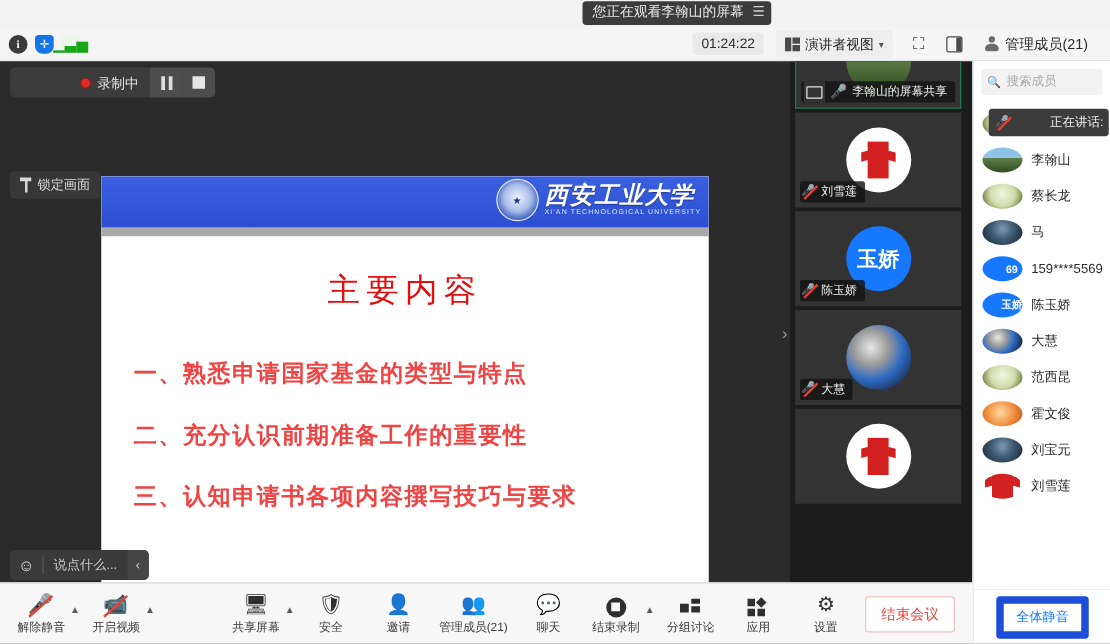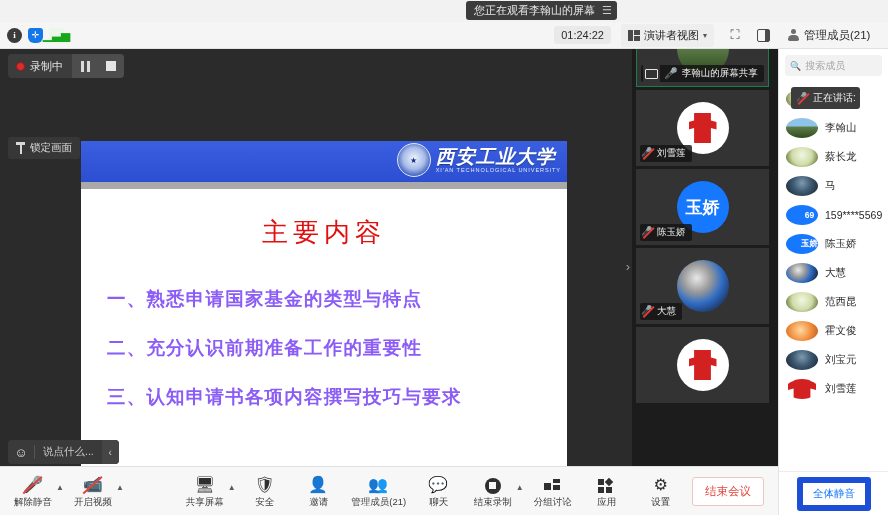--- a/index.html
+++ b/index.html
@@ -77,21 +77,21 @@
         background:#6c6c6c; border-radius: 5px 5px 2px 2px; }
 
   
   .stage {
     position: absolute; left: 0; top: 49px; width: 632px; height: 417px;
     background: #2b2b2b; overflow: hidden;
   }
   .rec-bar {
     position: absolute; left: 8px; top: 5px; height: 24px;
     background: #3c3c3c; border-radius: 4px;
-    display: flex; align-items: center; overflow: hidden;
+    display: flex; align-items: center; overflow: hidden; padding-left: 48px;
   }
   .rec-bar .rdot { width: 9px; height: 9px; border-radius: 50%;
         background: #e02b2b; border: 1.5px solid #8c1f1f; margin: 0 5px 0 8px; }
   .rec-bar .rtext { color: #e6e6e6; font-size: 11px; padding-right: 9px; }
   .rec-ctrl { background: #4d4d4d; width: 26px; height: 24px;
         display:flex; align-items:center; justify-content:center; }
   .pause-g { width:9px; height:11px; position: relative; }
   .pause-g::before, .pause-g::after { content:""; position:absolute; top:0; width:3px; height:11px;
         background:#dcdcdc; }
   .pause-g::before { left: 0; } .pause-g::after { right: 0; }
@@ -128,21 +128,21 @@
              font-style: italic; text-shadow: 0 1px 1px rgba(0,0,0,.35); }
   .logo-en { font-size: 5.6px; color: #dde6ff; letter-spacing: .9px; line-height: 8px; }
   .slide-grayband { height: 7px; background: #a9a9a9; }
   .slide-title {
     text-align: center; color: #e01010; font-size: 26px;
     font-family: "DejaVu Serif", serif; font-weight: normal;
     letter-spacing: 5px; margin-top: 26px;
   }
   .slide-list { margin: 36px 0 0 26px; }
   .slide-li {
-    color: #8b5cf6; font-size: 18.5px;
+    color: #ef4444; font-size: 18.5px;
     font-family: "DejaVu Serif", serif; font-weight: bold;
     letter-spacing: 1.2px; margin-bottom: 24px; white-space: nowrap;
   }
 
   .say-bar {
     position: absolute; left: 8px; top: 391px; height: 24px;
     background: #3a3a3a; border-radius: 4px; display: flex; align-items: center;
   }
   .say-emoji { width: 26px; height: 24px; display:flex; align-items:center; justify-content:center;
         font-size: 13px; color: #e2e2e2; }
@@ -226,21 +226,21 @@
   .pav { width: 32px; height: 20px; border-radius: 50%; flex: none; overflow: hidden;
          position: relative; padding-left: 15px; }
   .pav.ini { display:flex; align-items:center; justify-content:center;
          background:#1677ff; color:#fff; font-size: 8.5px; font-weight: bold; }
   .pname { font-size: 10.5px; color: #2a2a2a; white-space: nowrap; }
   .speaking-tip {
     position: absolute; left: 12px; top: 7px; height: 22px;
     background: #3c3c3c; border-radius: 3px;
     display: flex; align-items: center; gap: 5px; padding: 0 4px 0 6px;
   }
-  .speaking-tip .stext { color: #f0f0f0; font-size: 10px; white-space: nowrap; }
+  .speaking-tip .stext { color: #f0f0f0; font-size: 10px; white-space: nowrap; margin-left: 27px; }
   .panel-foot {
     position: absolute; left: 0; bottom: 0; width: 110px; height: 44px;
     border-top: 1px solid #ededed; display: flex; align-items: center; justify-content: center;
   }
   .mute-all {
     border: 6px solid #1d4ed8; color: #1677ff; background: #fff;
     font-size: 10.5px; padding: 4px 10px; border-radius: 3px;
     font-family: "Liberation Sans", sans-serif; cursor: pointer;
   }
 

